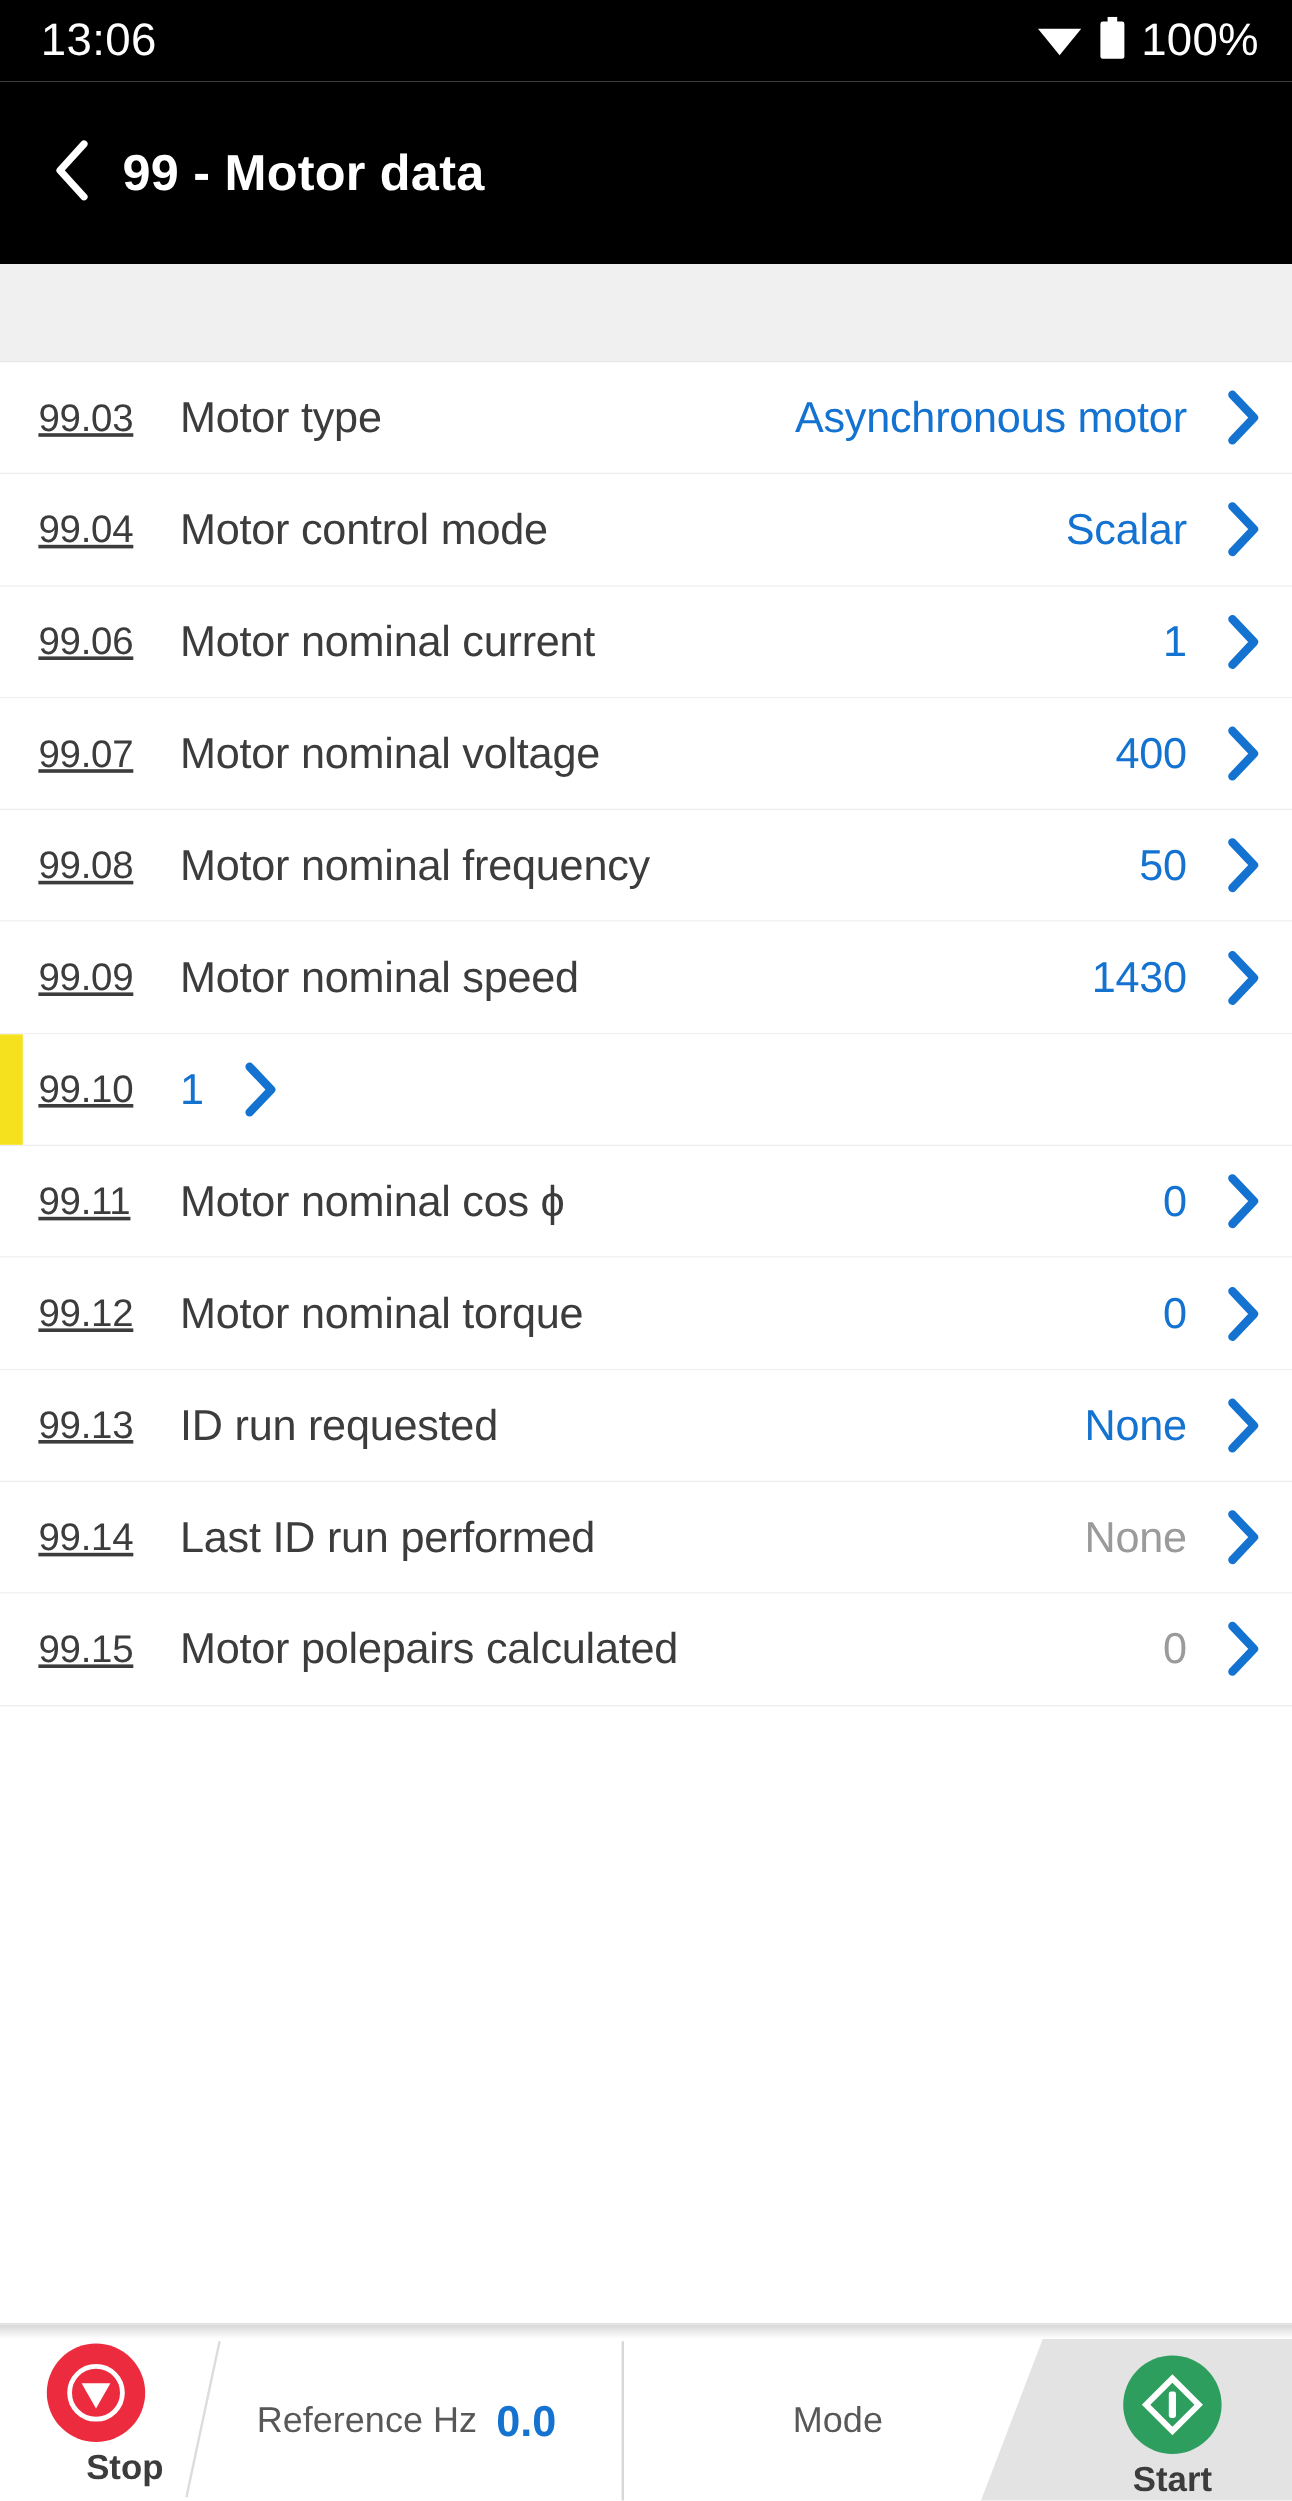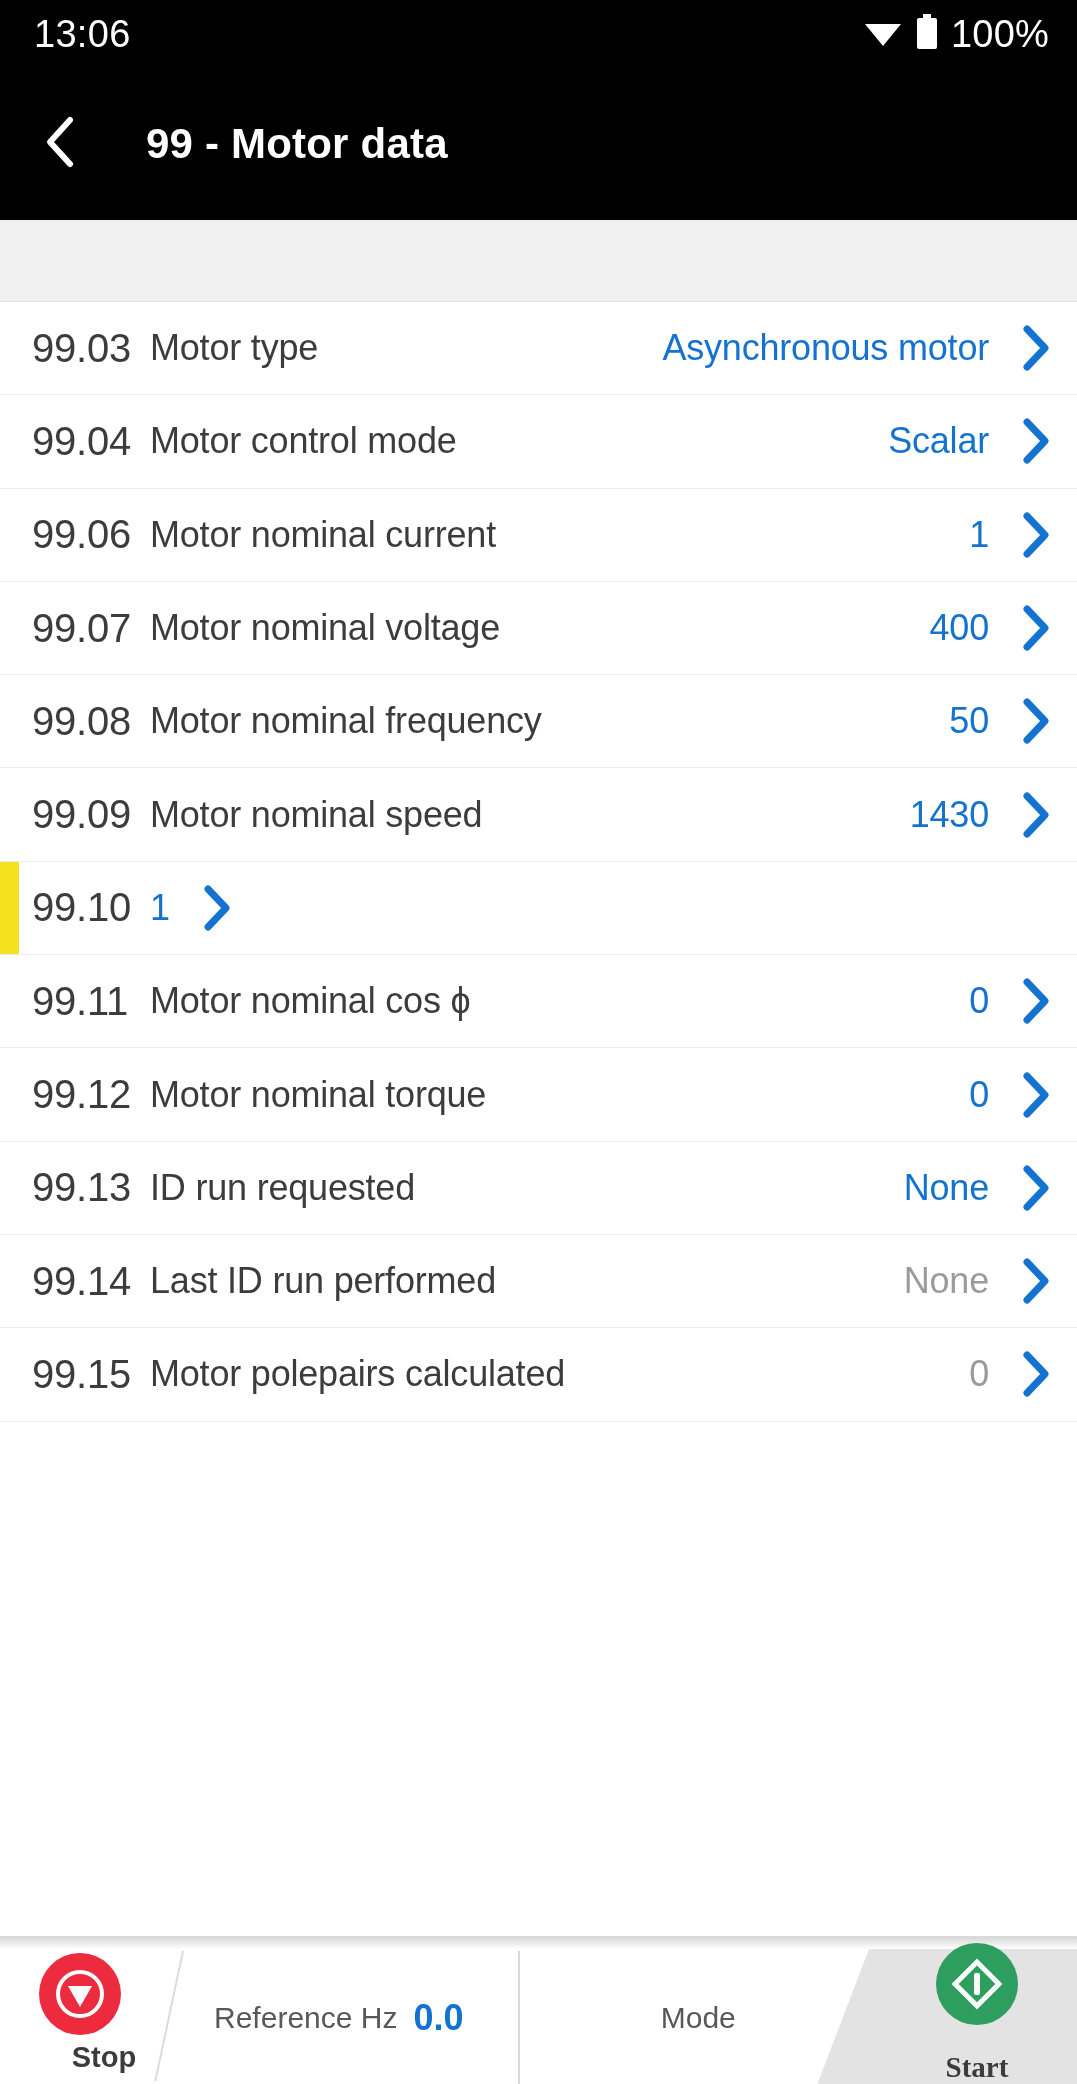--- a/index.html
+++ b/index.html
@@ -61,21 +61,20 @@
     height: 60px;
     display: flex;
     align-items: center;
     justify-content: flex-start;
     cursor: pointer;
   }
   .appbar-title {
     color: #ffffff;
     font-size: 42px;
     font-weight: bold;
-    margin-left: 44px;
     letter-spacing: 0.2px;
   }
 
   
   .band {
     height: 82px;
     background: #f0f0f0;
     flex: 0 0 auto;
     border-bottom: 1px solid #e3e3e3;
   }
@@ -101,23 +100,24 @@
     top: 0;
     bottom: 0;
     width: 19px;
     background: transparent;
   }
   .row.flagged .marker { background: #f6e11e; }
   .row-index {
     width: 150px;
     flex: 0 0 auto;
     padding-left: 32px;
-    font-size: 40px;
+    font-size: 32px;
     color: #3c3c3c;
     letter-spacing: -0.2px;
+    text-decoration: underline;
   }
   .row-name {
     flex: 1 1 auto;
     font-size: 36px;
     color: #3c3c3c;
     letter-spacing: -0.2px;
     white-space: nowrap;
   }
   .row-value {
     flex: 0 0 auto;
@@ -235,24 +235,23 @@
     background: #1472d0;
     box-shadow: 0 2px 4px rgba(0,0,0,0.25);
   }
   .bb-start {
     width: 200px;
     flex: 0 0 auto;
     position: relative;
     display: flex;
     flex-direction: column;
     align-items: center;
-    justify-content: space-between;
+    justify-content: flex-end;
     cursor: pointer;
     padding-top: 6px;
-    font-family: Liberation Serif, serif;
   }
   .start-bg {
     position: absolute;
     top: 12px; right: 0; bottom: 0;
     width: 260px;
     background: #e3e3e3;
     clip-path: polygon(52px 0, 260px 0, 260px 136px, 0 136px);
     z-index: 0;
   }
   .start-circle {

